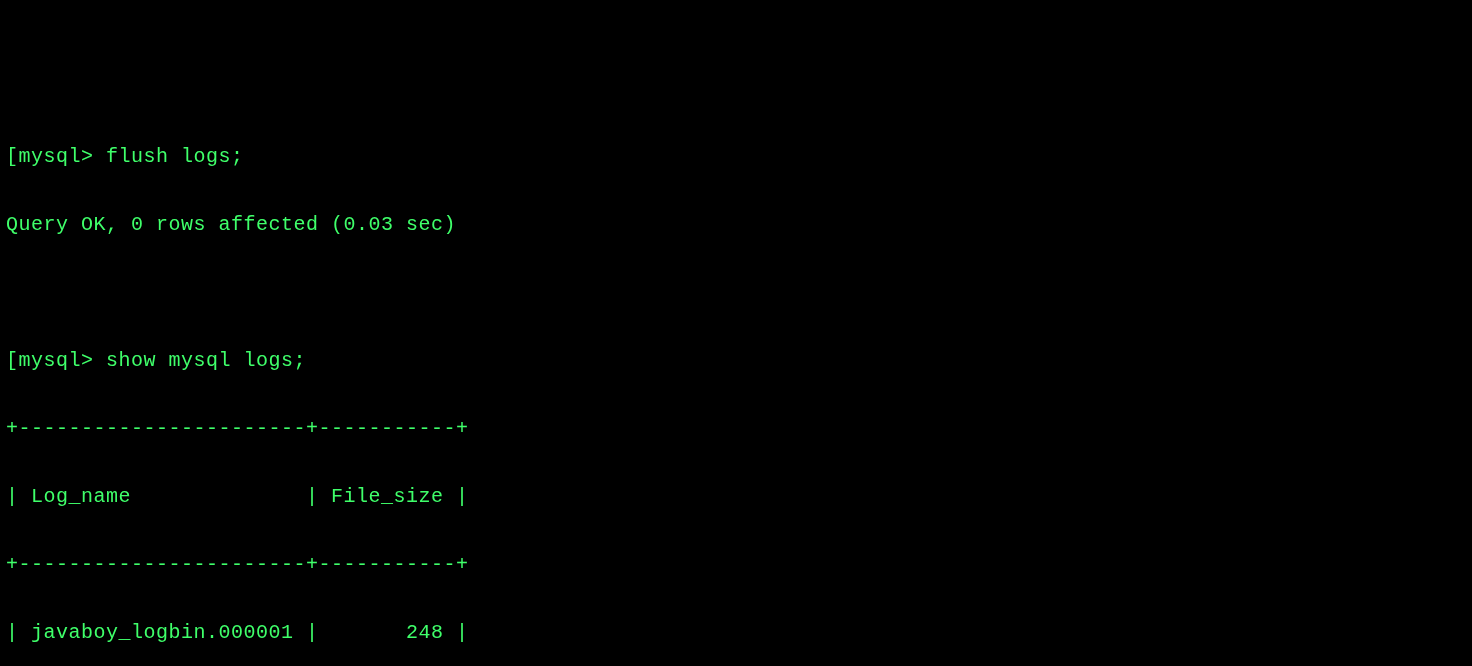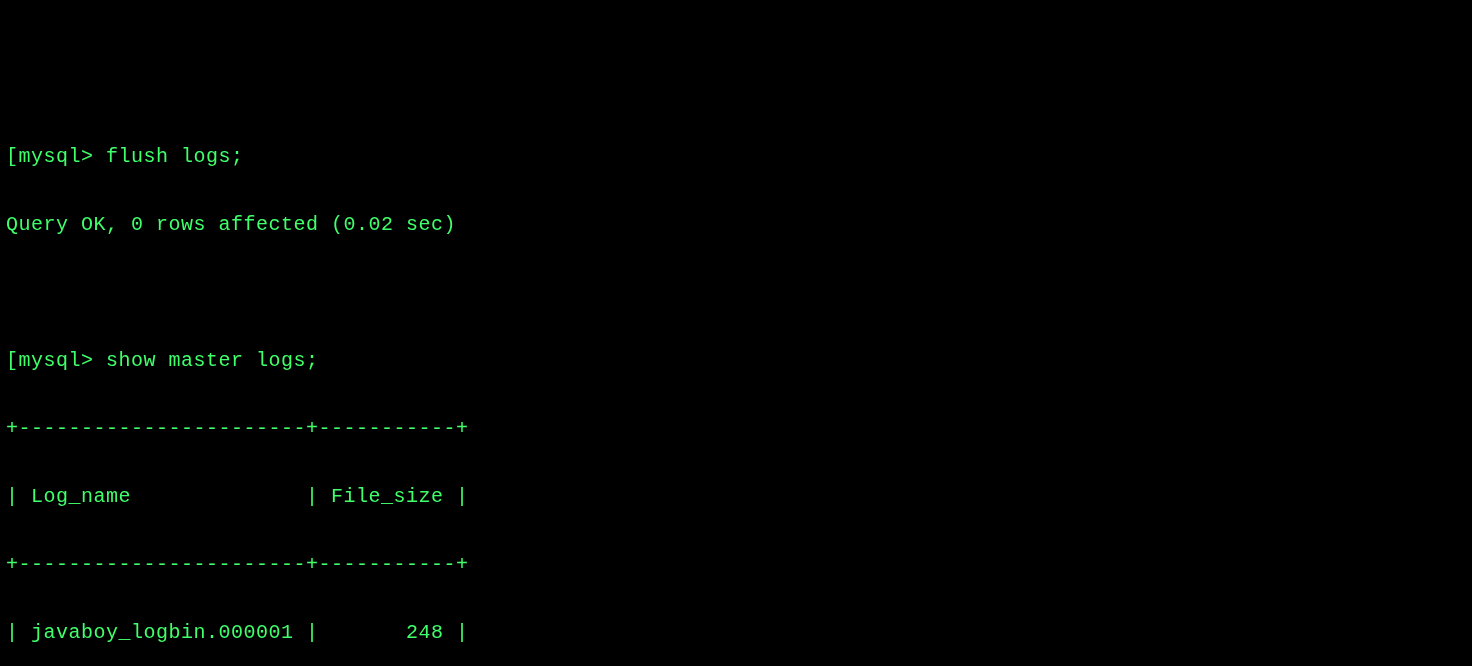--- a/index.html
+++ b/index.html
@@ -18,23 +18,23 @@
   }
   .line { display: block; }
   .bracket { color: #3FFF6A; }
 </style>
 </head>
 <body>
 
 
 
 <span class="line"><span class="bracket">[</span><span>mysql</span><span>&gt; </span><span>flush logs;</span></span>
-<span class="line">Query OK, 0 rows affected (0.02 sec)</span>
+<span class="line">Query OK, 0 rows affected (0.03 sec)</span>
 <span class="line"> </span>
-<span class="line"><span class="bracket">[</span><span>mysql</span><span>&gt; </span><span>show master logs;</span></span>
+<span class="line"><span class="bracket">[</span><span>mysql</span><span>&gt; </span><span>show mysql logs;</span></span>
 <span class="line">+-----------------------+-----------+</span>
 <span class="line">| Log_name              | File_size |</span>
 <span class="line">+-----------------------+-----------+</span>
 <span class="line">| javaboy_logbin.000001 |       248 |</span>
 
 
 
 
 
 

